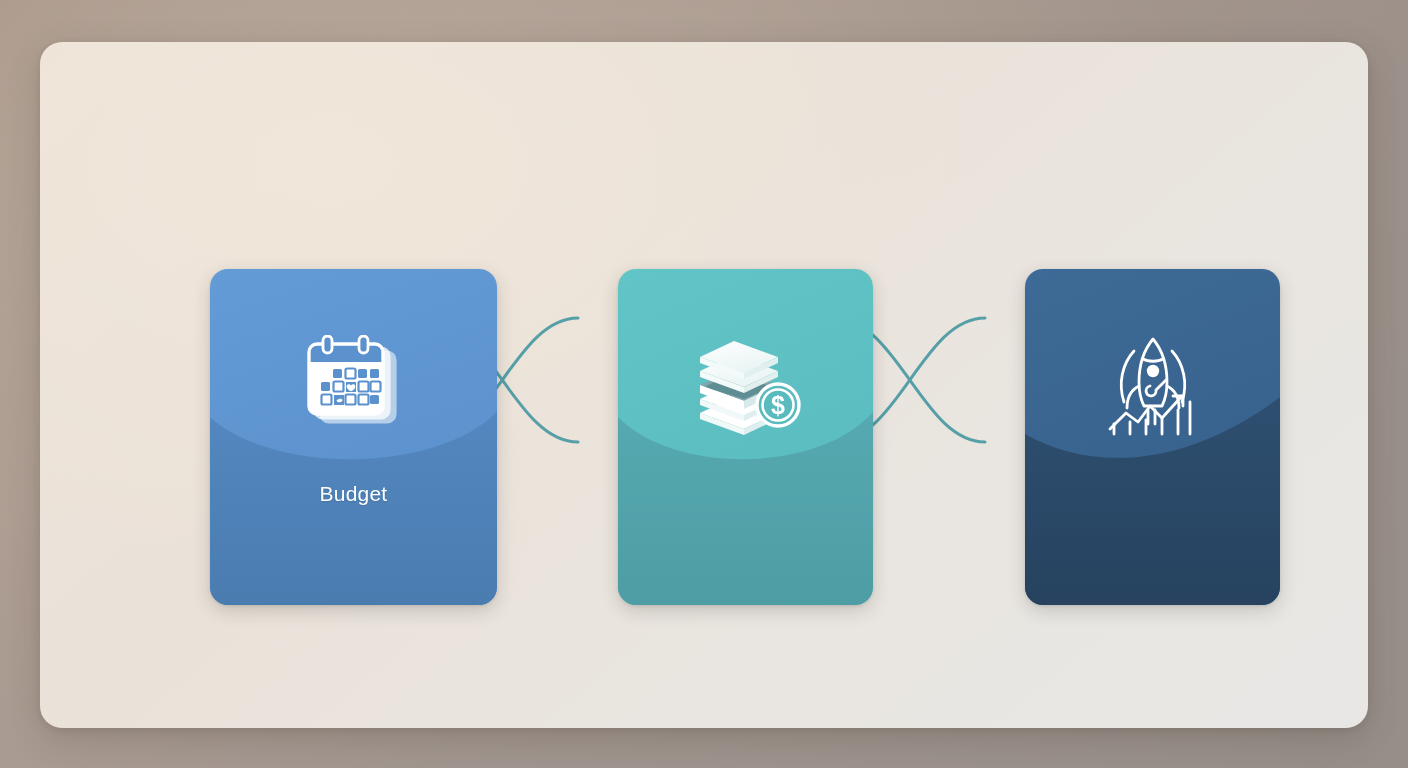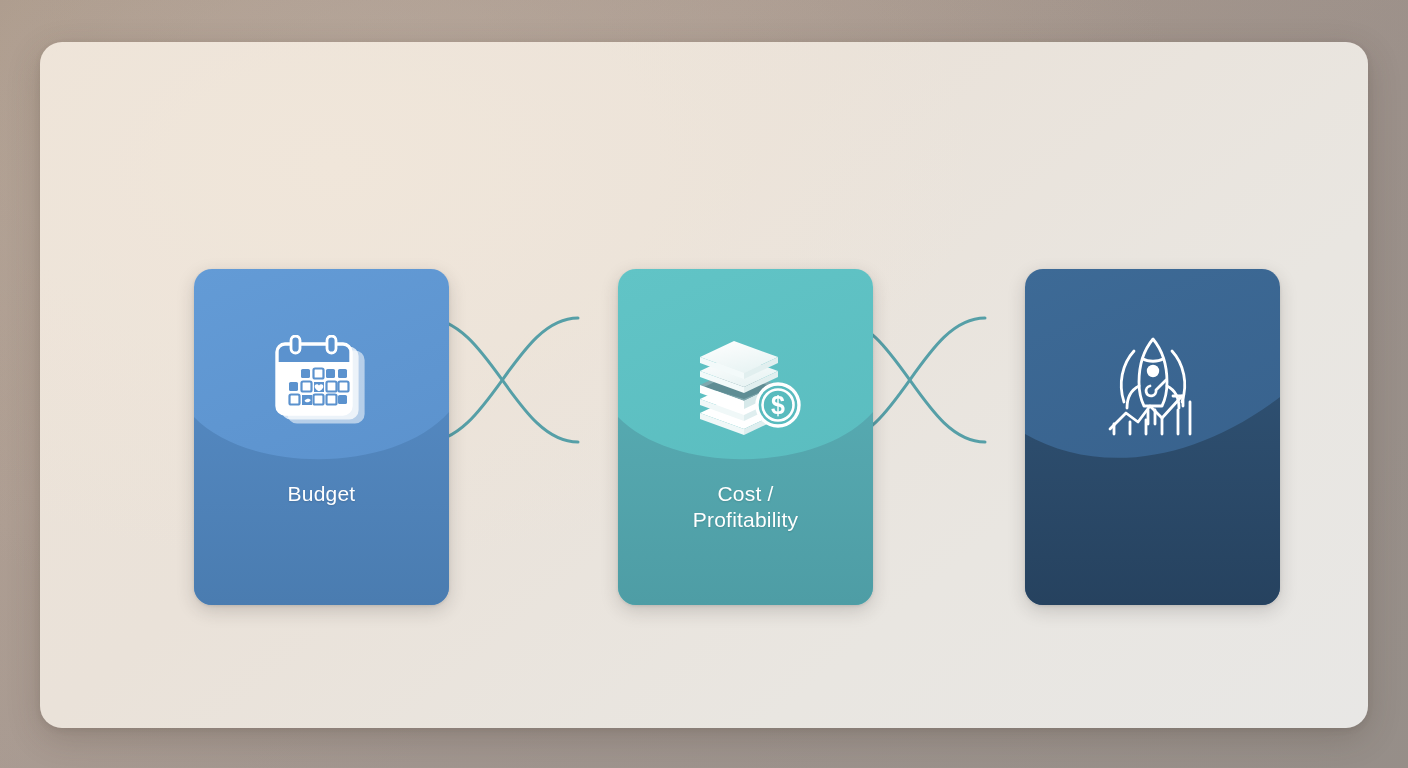--- a/index.html
+++ b/index.html
@@ -92,21 +92,21 @@
     text-align: center;
     color: #ffffff;
     font-size: 21px;
     line-height: 26px;
     font-weight: 400;
     letter-spacing: 0.2px;
     text-shadow: 0 1px 2px rgba(0,0,0,0.13);
     white-space: pre-line;
   }
 
-  #card-0 { left: 154px; top: 227px; }
+  #card-0 { left: 170px; top: 227px; padding-left: 32px; }
   #card-1 { left: 578px; top: 227px; }
   #card-2 { left: 985px; top: 227px; }
 </style>
 </head>
 <body>
 
 <div id="stage">
 
   <div id="backdrop"></div>
 
@@ -237,22 +237,20 @@
             <path d="M54,38 L54,44 L88,28 L88,22 Z" fill="#e1efef"></path>
           </g>
 
           <g transform="translate(66,48)">
             <circle cx="22" cy="22" r="21" fill="#59bbbe" stroke="#ffffff" stroke-width="3.4"></circle>
             <circle cx="22" cy="22" r="15.5" fill="none" stroke="#ffffff" stroke-width="2.6"></circle>
             <text x="22" y="30.5" text-anchor="middle" fill="#ffffff" font-family="Liberation Sans, sans-serif" font-size="25" font-weight="bold">$</text>
           </g>
         </svg>
       </div>
-      <div class="card-label">Cost /
-Profitability</div>
     </div>
 
     <div class="card" id="card-2">
       <div class="wave-wrap">
         <svg viewBox="0 0 255 336" preserveAspectRatio="none">
           <defs>
             <linearGradient id="g2top" x1="0" y1="0" x2="0.3" y2="1">
               <stop offset="0%" stop-color="#3d6a96"></stop>
               <stop offset="100%" stop-color="#37608b"></stop>
             </linearGradient>

